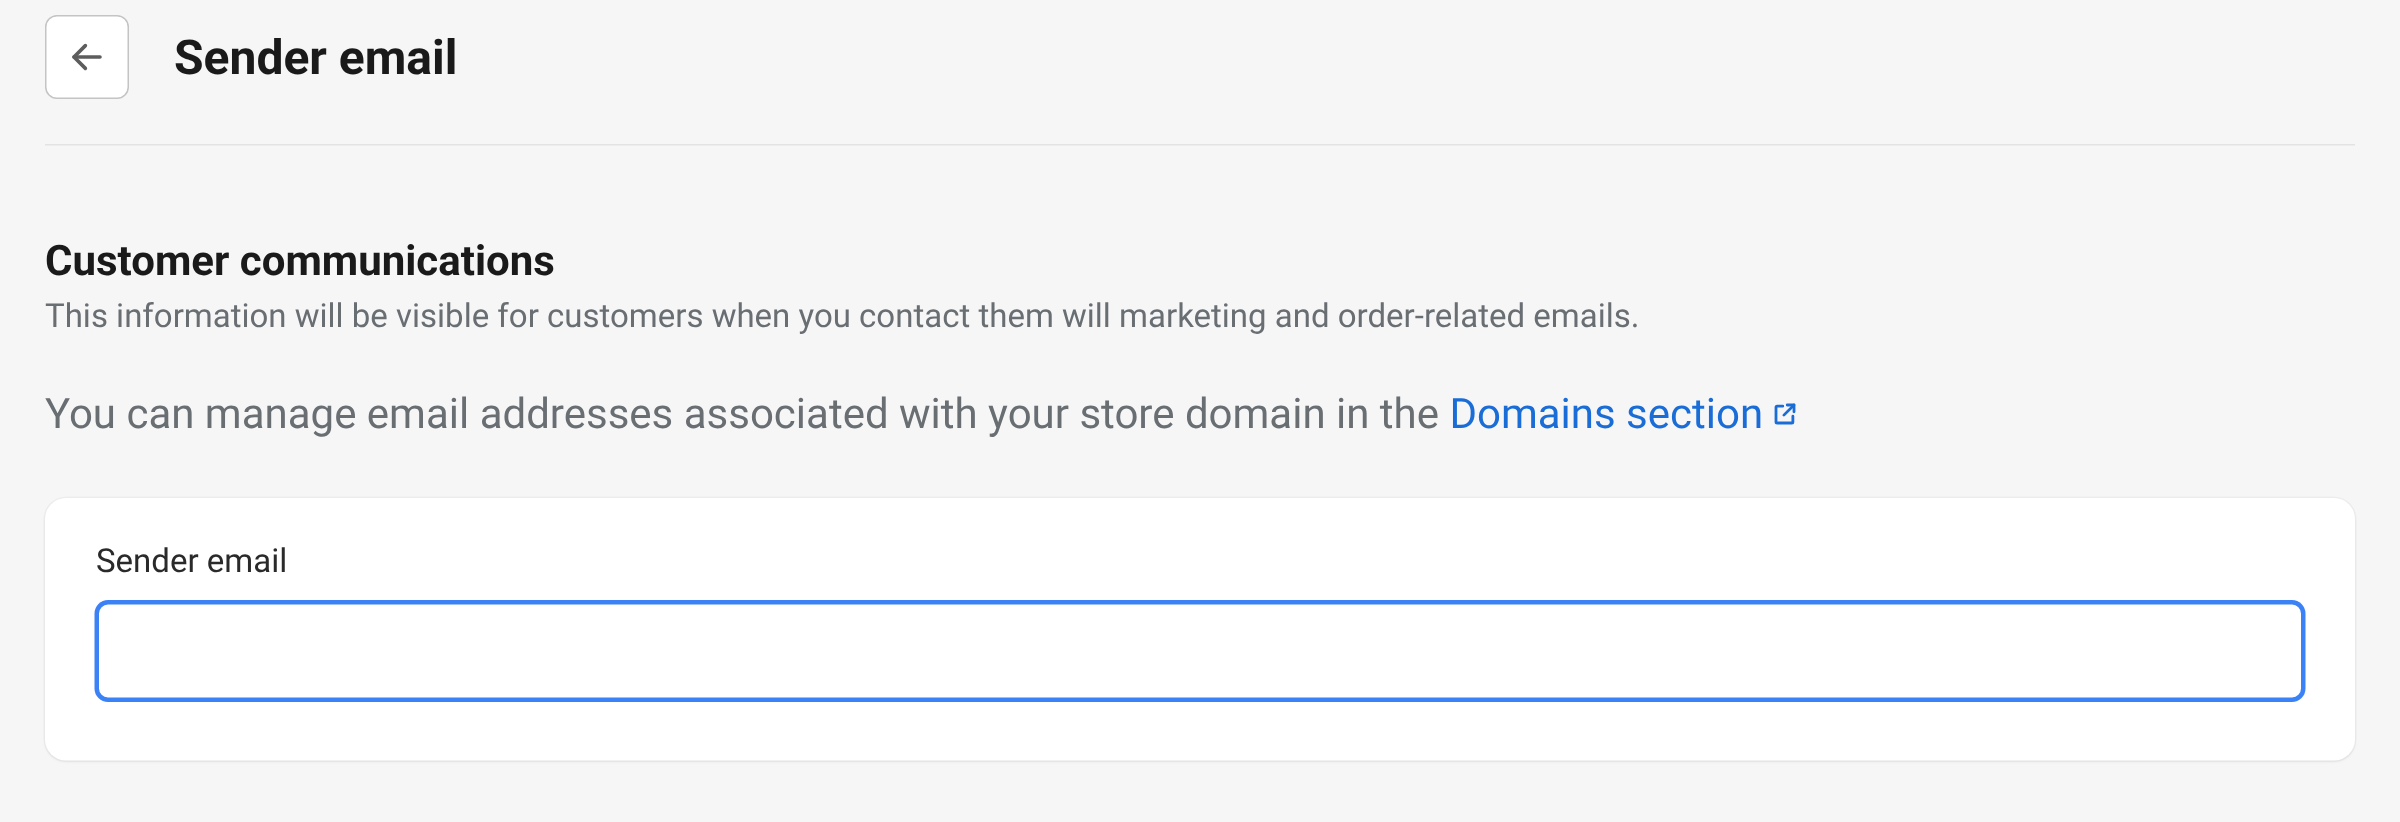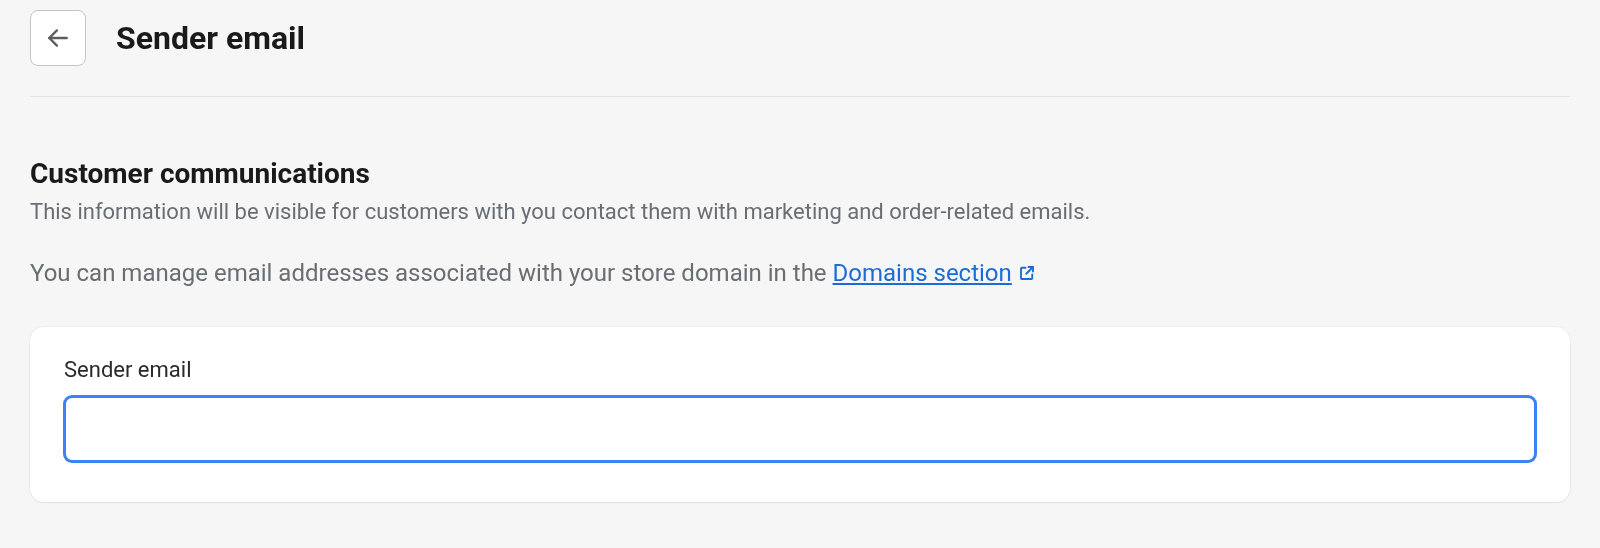--- a/index.html
+++ b/index.html
@@ -54,28 +54,27 @@
       color: #1a1a1a;
       margin-bottom: 6px;
     }
     .section-desc {
       font-size: 22px;
       color: #696e73;
       line-height: 1.45;
       margin-bottom: 28px;
     }
     .section-note {
-      font-size: 24px;
+      font-size: 28px;
       color: #696e73;
       line-height: 1.45;
       margin-bottom: 36px;
     }
     .link {
       color: #1a6dd6;
-      text-decoration: underline;
       cursor: pointer;
       display: inline-flex;
       align-items: center;
       gap: 6px;
     }
     .link svg {
       width: 18px;
       height: 18px;
     }
     .card {
@@ -118,21 +117,21 @@
       <svg viewBox="0 0 24 24" fill="none" stroke-width="2.2" stroke-linecap="round" stroke-linejoin="round">
         <line x1="20" y1="12" x2="4" y2="12"></line>
         <polyline points="11 5 4 12 11 19"></polyline>
       </svg>
     </button>
     <h1 class="page-title">Sender email</h1>
   </div>
 
   <div class="section">
     <h2 class="section-title">Customer communications</h2>
-    <p class="section-desc">This information will be visible for customers with you contact them with marketing and order-related emails.</p>
+    <p class="section-desc">This information will be visible for customers when you contact them will marketing and order-related emails.</p>
     <p class="section-note">
       <span>You can manage email addresses associated with your store domain in the </span>
       <a class="link">
         <span>Domains section</span>
         <svg viewBox="0 0 24 24" fill="none" stroke="#1a6dd6" stroke-width="2.5" stroke-linecap="round" stroke-linejoin="round">
           <polyline points="14 4 20 4 20 10"></polyline>
           <line x1="20" y1="4" x2="11" y2="13"></line>
           <path d="M19 14v5a1 1 0 0 1-1 1H5a1 1 0 0 1-1-1V6a1 1 0 0 1 1-1h5"></path>
         </svg>
       </a>

